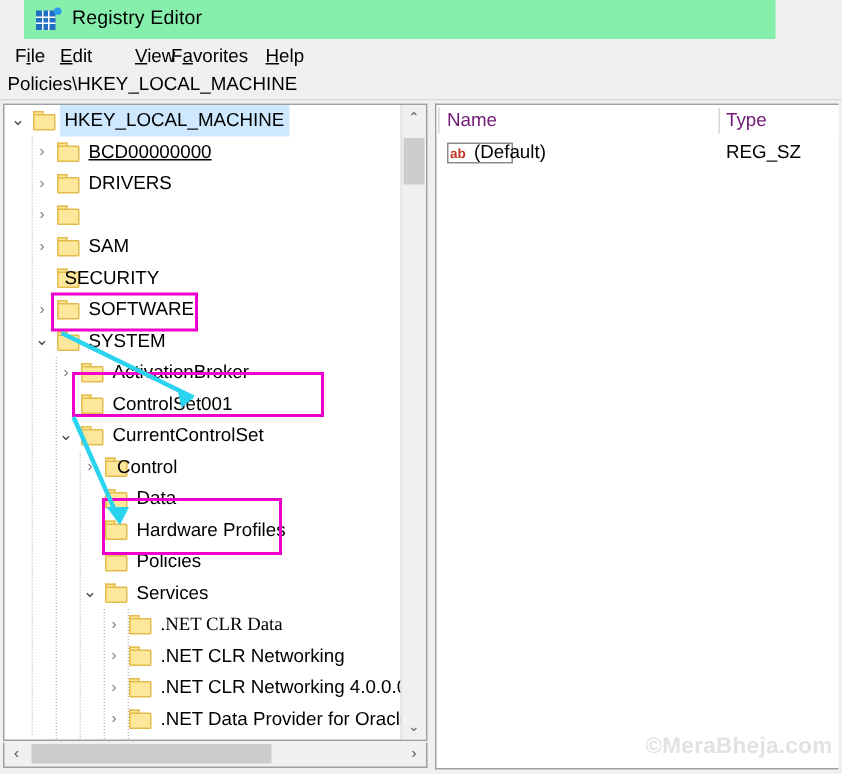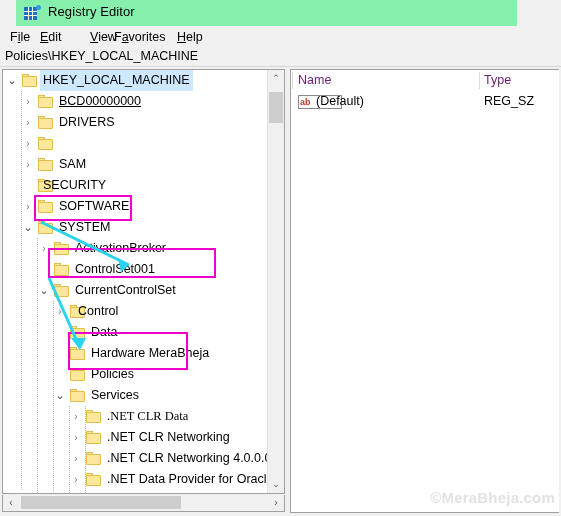--- a/index.html
+++ b/index.html
@@ -234,21 +234,21 @@
               <div class="tab"></div>
               <div class="body"></div>
             </div>
             <div class="lbl" style="left: 85px;">Data</div>
           </div>
           <div class="row">
             <div class="folder" style="left: 67px;">
               <div class="tab"></div>
               <div class="body"></div>
             </div>
-            <div class="lbl" style="left: 85px;">Hardware MeraBheja</div>
+            <div class="lbl" style="left: 85px;">Hardware Profiles</div>
           </div>
           <div class="row">
             <div class="folder" style="left: 67px;">
               <div class="tab"></div>
               <div class="body"></div>
             </div>
             <div class="lbl" style="left: 85px;">Policies</div>
           </div>
           <div class="row">
             <div class="twisty" style="left: 50px; font-size: 11px; color: rgb(74, 74, 74);">⌄</div>

